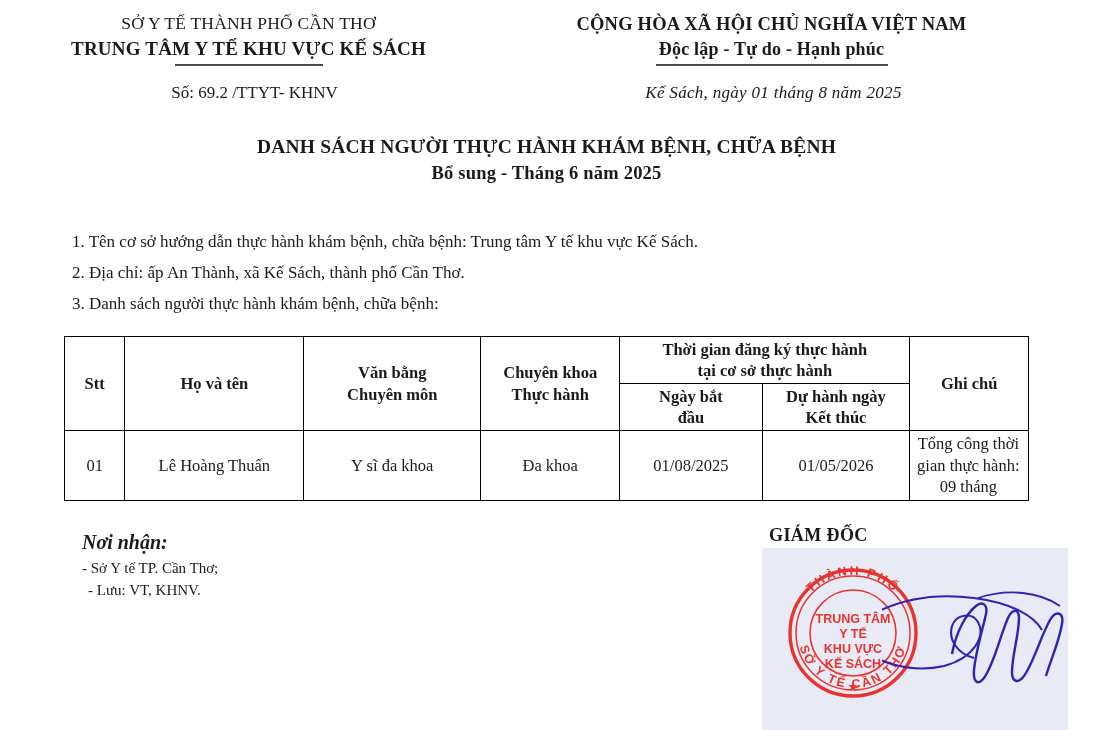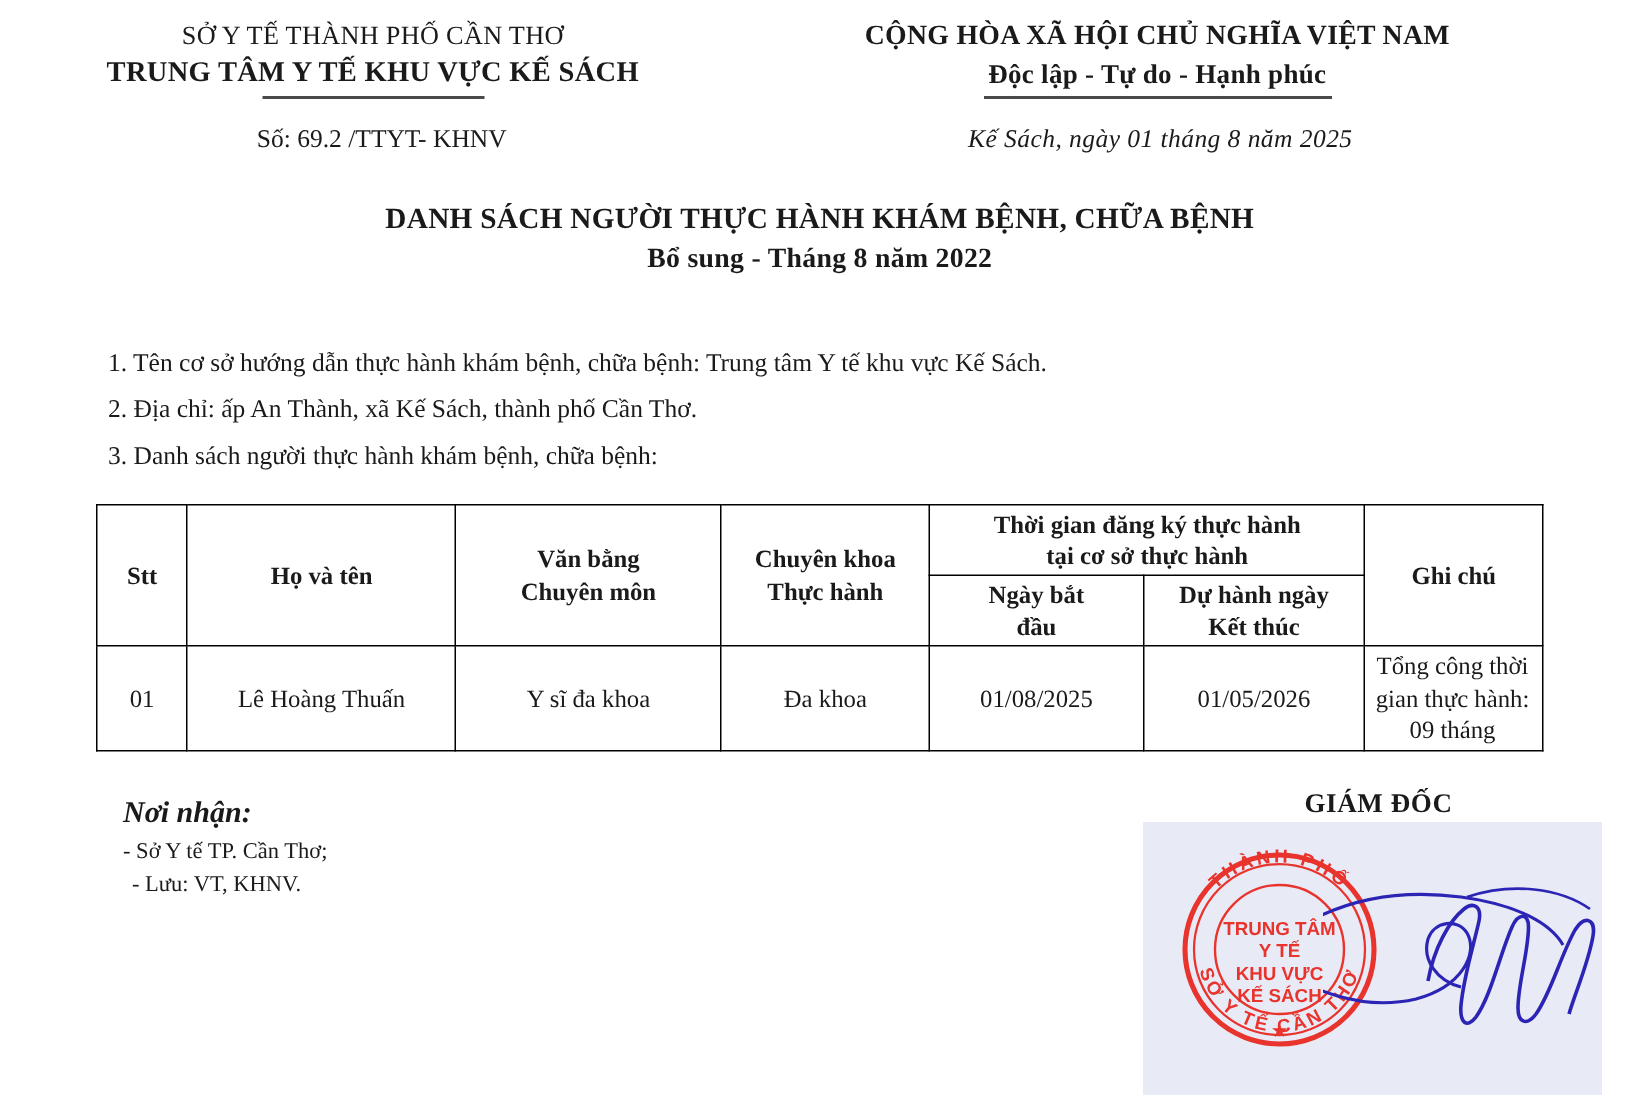--- a/index.html
+++ b/index.html
@@ -196,21 +196,21 @@
     font-size: 15px;
     line-height: 1.52;
   }
   .recipients-item.indent { padding-left: 6px; }
 
   .signature-area {
     position: absolute;
     right: 24px;
     top: -2px;
     width: 300px;
-    text-align: center;
+    text-align: left;
   }
   .signer-role {
     font-size: 18px;
     font-weight: bold;
     letter-spacing: 0.4px;
   }
 
   .stamp-zone {
     position: absolute;
     left: 762px;
@@ -266,21 +266,21 @@
     </div>
   </div>
 
   <div class="subheader-row">
     <div class="doc-number">Số:  69.2 /TTYT- KHNV</div>
     <div class="doc-date">Kế Sách, ngày  01  tháng  8  năm  2025</div>
   </div>
 
   <div class="title-block">
     <div class="title-main">DANH SÁCH NGƯỜI THỰC HÀNH KHÁM BỆNH, CHỮA BỆNH</div>
-    <div class="title-sub">Bổ sung -  Tháng 8 năm 2022</div>
+    <div class="title-sub">Bổ sung -  Tháng 6 năm 2025</div>
   </div>
 
   <div class="body-block">
     <div class="body-line">1. Tên cơ sở hướng dẫn thực hành khám bệnh, chữa bệnh:  Trung tâm Y tế khu vực Kế Sách.</div>
     <div class="body-line">2. Địa chỉ: ấp An Thành, xã Kế Sách, thành phố Cần Thơ.</div>
     <div class="body-line">3. Danh sách người thực hành khám bệnh, chữa bệnh:</div>
   </div>
 
   <div class="table-wrap">
     <table class="doc-table">

